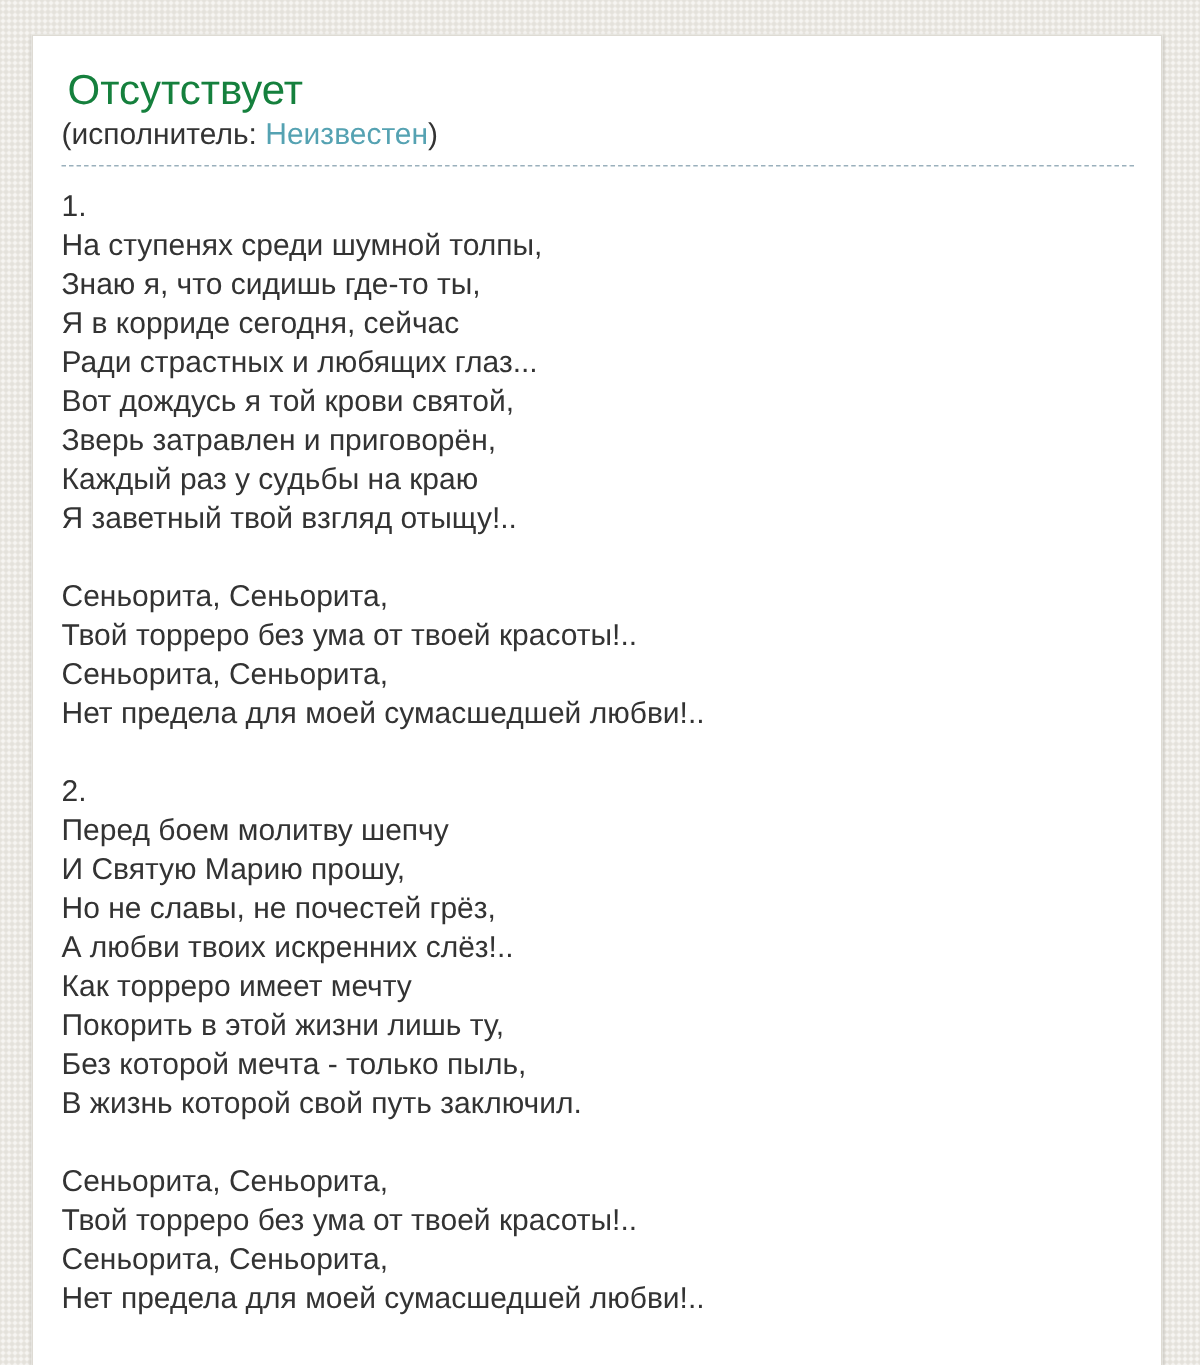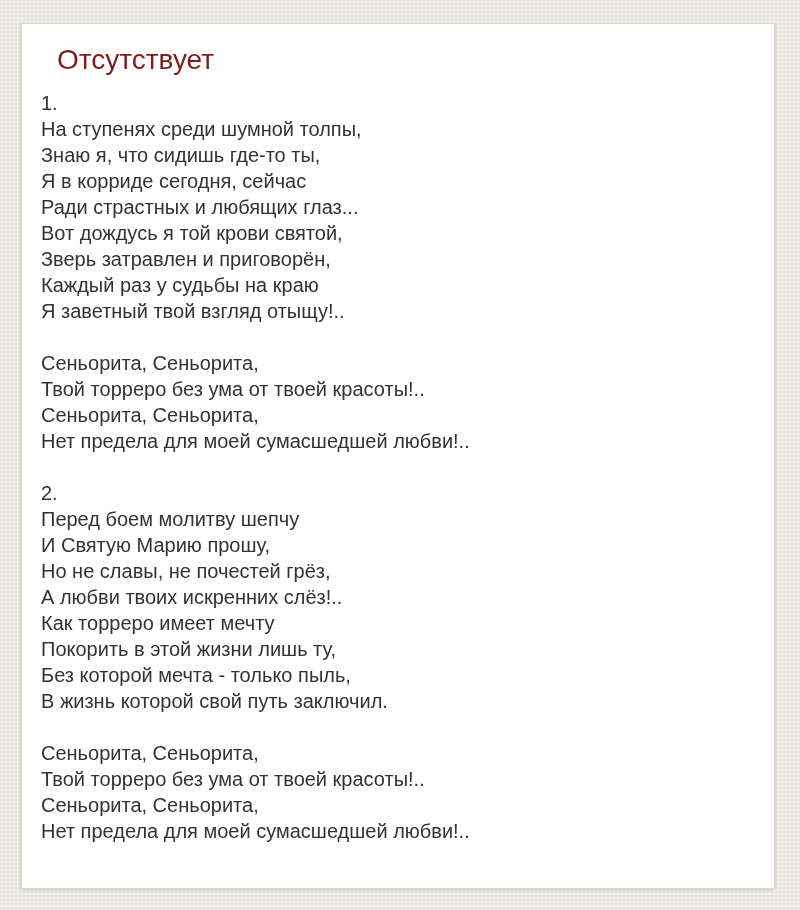--- a/index.html
+++ b/index.html
@@ -22,25 +22,25 @@
     box-sizing: border-box;
     width: 754px;
     min-height: 866px;
     margin: 23px auto 0 21px;
     background: #ffffff;
     border: 1px solid #dedbd4;
     box-shadow: 0 1px 3px rgba(0,0,0,0.18);
     padding: 20px 18px 34px 19px;
   }
   .song-title {
-    margin: 0 0 3px 16px;
+    margin: 0 0 3px 4px;
     font-size: 28px;
     font-weight: 400;
     line-height: 1.15;
-    color: #7f1d1d;
+    color: #15803d;
   }
   .artist-line {
     font-size: 20px;
     line-height: 22px;
     color: #333333;
     border-bottom: 1px dashed #9ab0bc;
     padding-bottom: 9px;
   }
   .artist-link {
     color: #55a2b2;
@@ -54,20 +54,23 @@
     color: #333333;
     white-space: pre-line;
   }
 </style>
 </head>
 <body>
 
 <div class="card">
   <h1 class="song-title">Отсутствует</h1>
 
+  <div class="artist-line">
+    <span>(исполнитель: </span><a class="artist-link">Неизвестен</a><span>)</span>
+  </div>
 
   <div class="lyrics">1.
 На ступенях среди шумной толпы,
 Знаю я, что сидишь где-то ты,
 Я в корриде сегодня, сейчас
 Ради страстных и любящих глаз...
 Вот дождусь я той крови святой,
 Зверь затравлен и приговорён,
 Каждый раз у судьбы на краю
 Я заветный твой взгляд отыщу!..

